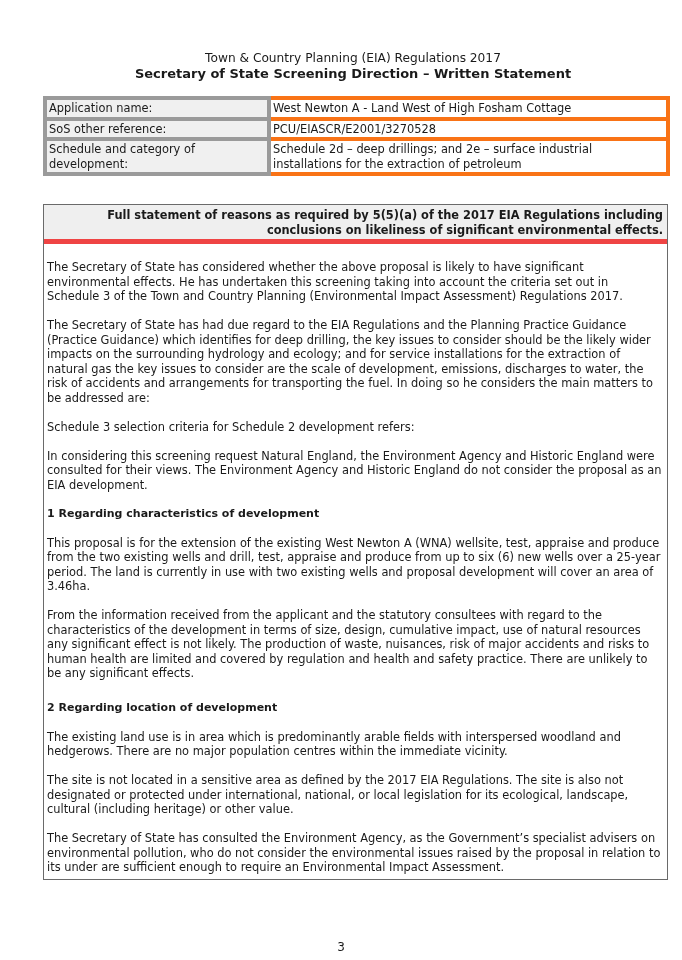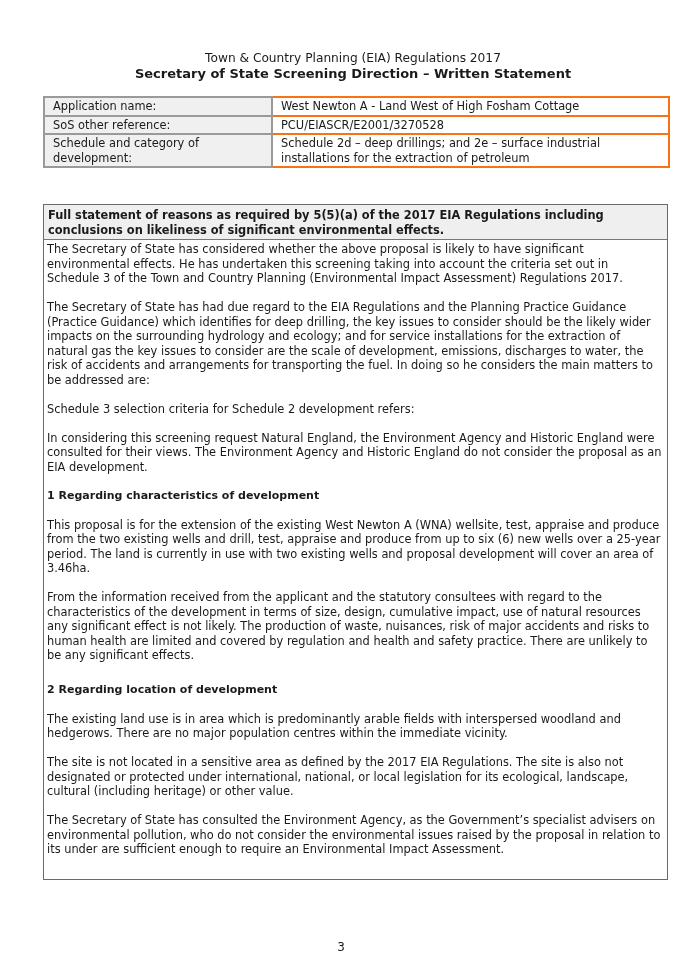--- a/index.html
+++ b/index.html
@@ -35,22 +35,22 @@
     table.info {
       position: absolute;
       top: 96px;
       left: 43px;
       width: 627px;
       border-collapse: collapse;
       font-size: 11.4px;
       line-height: 14.5px;
     }
     table.info td {
-      border: 2px solid #f97316;
-      padding: 1px 2px 1px 8px;
+      border: 4px solid #f97316;
+      padding: 1px 2px 1px 2px;
       vertical-align: top;
     }
     table.info td.label {
       width: 216px;
       background: #f0f0f0;
       border-color: #9a9a9a;
     }
     table.info td.value {
       background: #ffffff;
       margin-left: 39px;
@@ -59,29 +59,29 @@
       position: absolute;
       top: 204px;
       left: 43px;
       width: 625px;
       height: 676px;
       border: 1px solid #6a6a6a;
       box-sizing: border-box;
     }
     .statement-header {
       background: #efefef;
-      border-bottom: 1px solid #ef4444;
-      text-align: left;
+      border-bottom: 5px solid #ef4444;
+      text-align: right;
       font-weight: bold;
       font-size: 11.4px;
       line-height: 14.5px;
       padding: 3px 4px 2px 4px;
     }
     .statement-body {
-      padding: 2px 3px 0 3px;
+      padding: 16px 3px 0 3px;
       font-size: 11.4px;
       line-height: 14.5px;
     }
     .statement-body p {
       margin: 0 0 14.5px 0;
     }
     .statement-body h3 {
       margin: 0 0 14.5px 0;
       font-size: 11px;
       line-height: 14.5px;

